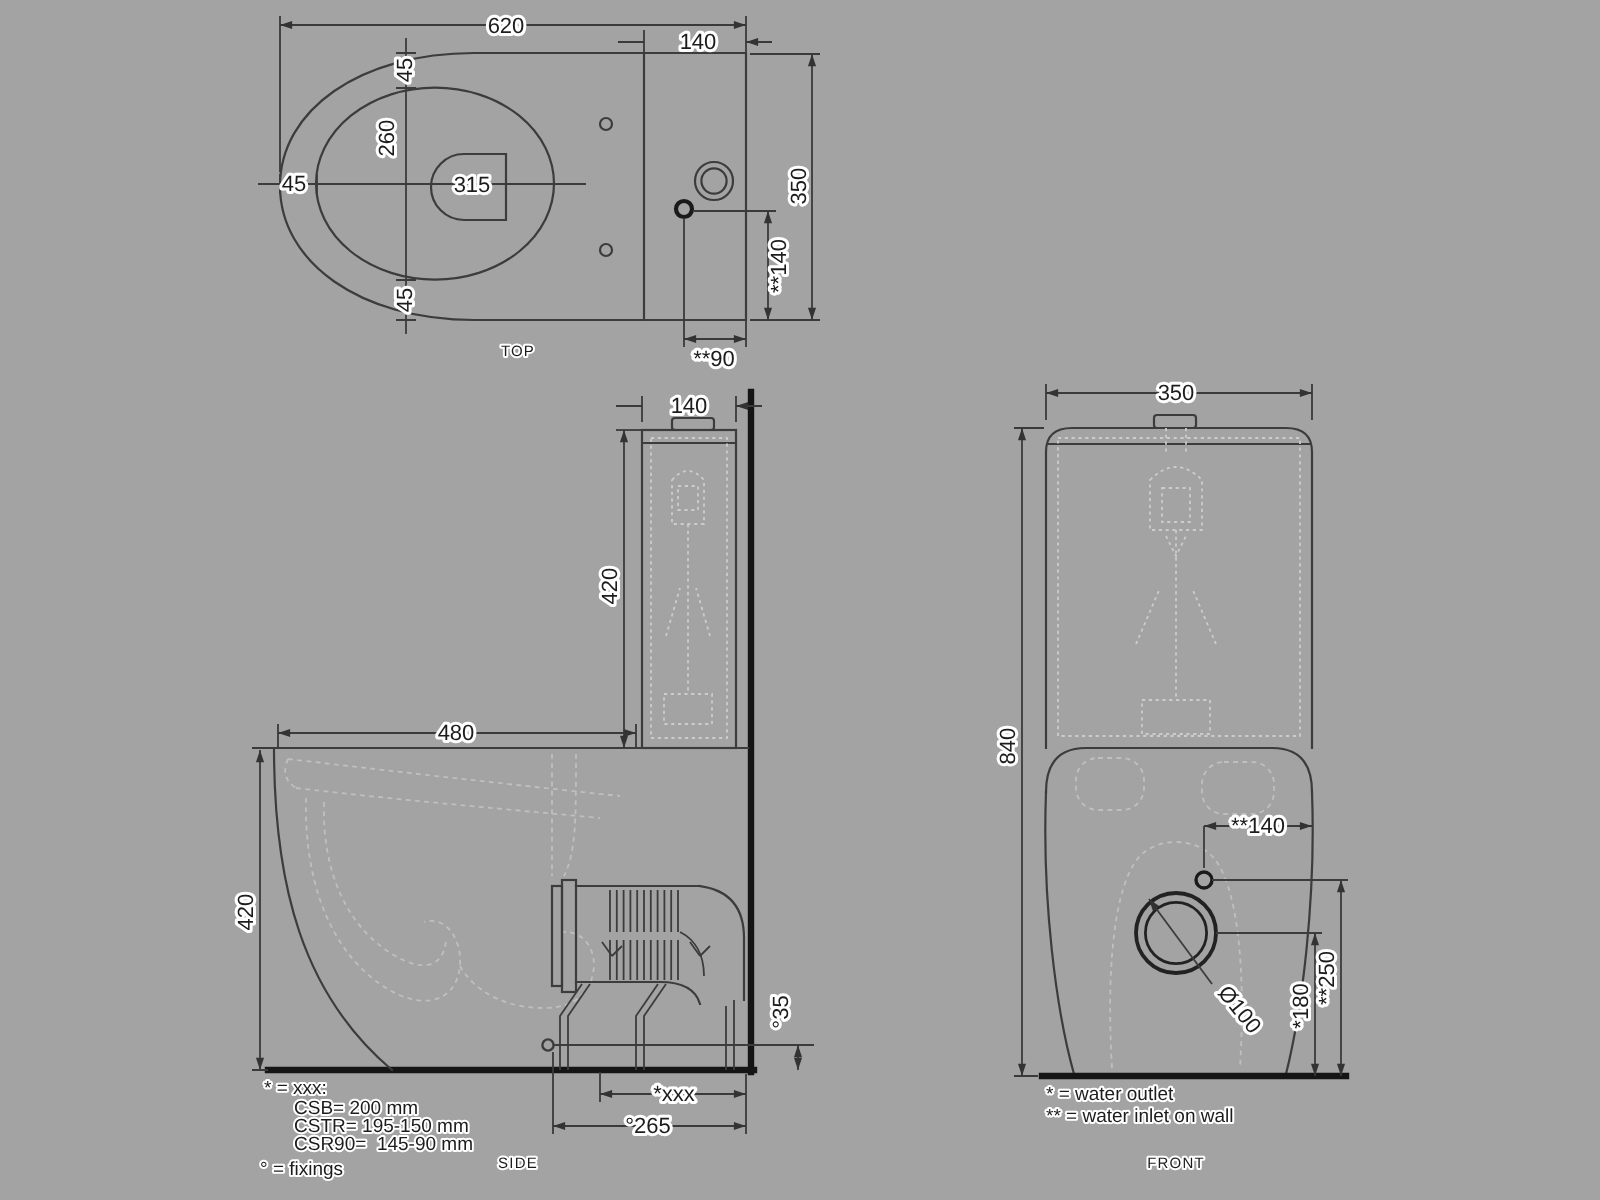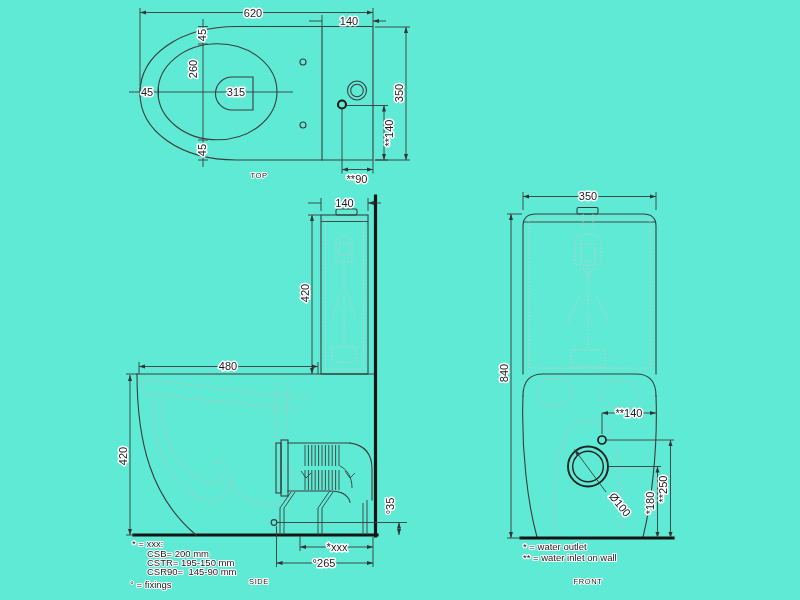--- a/index.html
+++ b/index.html
@@ -1,16 +1,16 @@
 <!DOCTYPE html>
 <html><head>
 <meta charset="utf-8">
 <style>
   html,body{margin:0;padding:0;background:#fff;}
-  .stage{position:relative;width:800px;height:600px;background:#5eead4;overflow:hidden;}
+  .stage{position:relative;width:800px;height:600px;background:#a3a3a3;overflow:hidden;}
   svg{display:block;}
   text{font-family:"Liberation Sans","DejaVu Sans",sans-serif;font-size:11px;fill:#1c1c1c;
        paint-order:stroke;stroke:#ffffff;stroke-width:3px;stroke-linejoin:round;white-space:pre;}
   .small{font-size:9.5px;stroke-width:2px;}
   .viewlbl{font-size:7.5px;letter-spacing:0.6px;stroke-width:2px;}
   .ln{stroke:#3c3c3c;stroke-width:1.1;fill:none;stroke-linecap:square;}
   .thin{stroke:#3c3c3c;stroke-width:0.9;fill:none;}
   .thick{stroke:#151515;stroke-width:3.2;fill:none;stroke-linecap:square;}
   .dim{stroke:#3a3a3a;stroke-width:0.9;fill:none;}
   .dash{stroke:#bfbfbf;stroke-width:0.9;fill:none;stroke-dasharray:2.4 2.2;}

